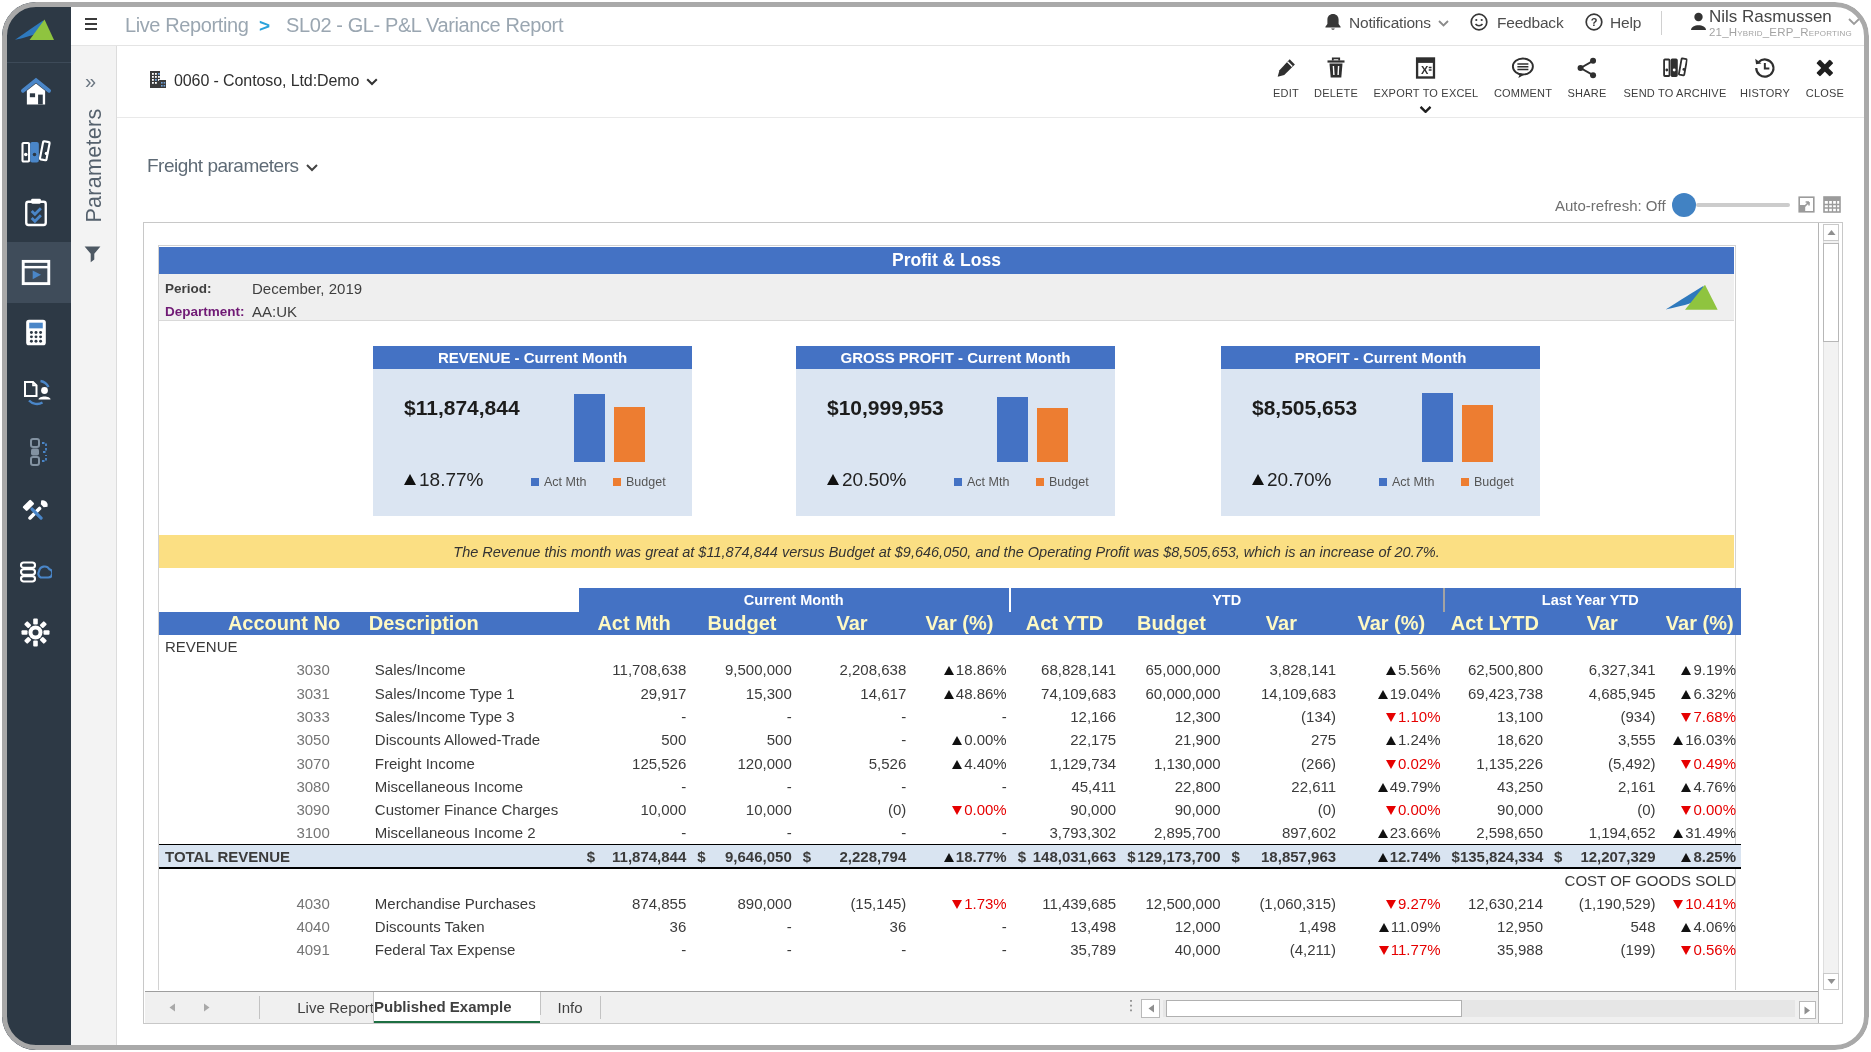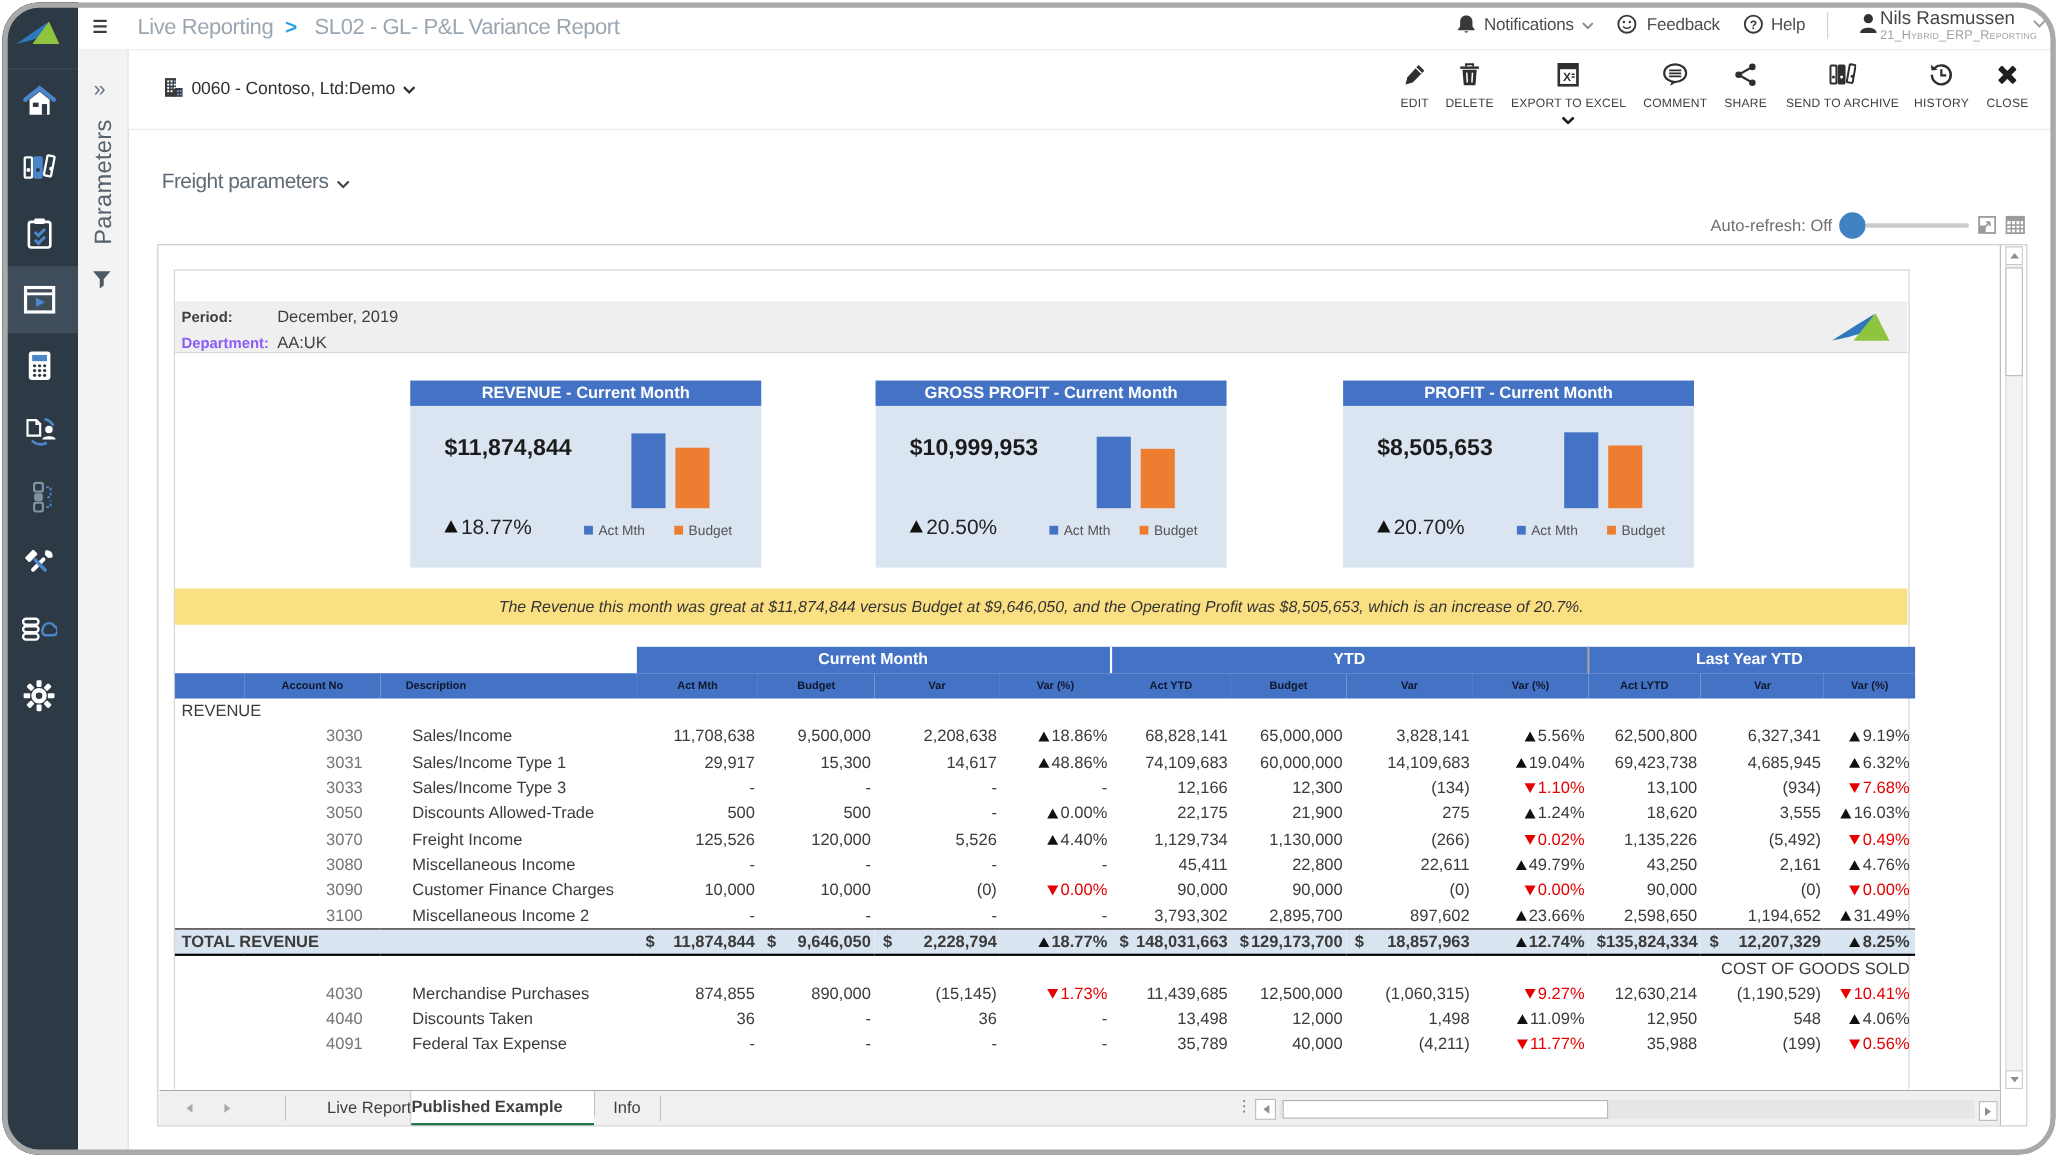--- a/index.html
+++ b/index.html
@@ -22,21 +22,21 @@
 .pct{position:absolute;left:31px;font-size:19px;color:#222}
 .tu{display:inline-block;width:0;height:0;border-left:6px solid transparent;border-right:6px solid transparent;border-bottom:11px solid #111;margin-right:3px}
 .leg{position:absolute;font-size:12.5px;color:#555}
 .lsq{display:inline-block;width:8px;height:8px;margin-right:5px}
 table.rep{position:absolute;left:159px;top:588px;width:1582px;border-collapse:collapse;table-layout:fixed;font-size:15px;color:#3b3b3b}
 table.rep td{padding:0 3px 0 0;text-align:right;white-space:nowrap;overflow:visible}
 table.rep td.g{padding:0}
 table.rep td.an{color:#757575;padding-right:16px}
 table.rep td:last-child{padding-right:5px}
 table.rep td.ds{text-align:left;padding-left:29px}
-table.rep tr.hd2 td{background:#4472c4;color:#0f172a;font-weight:bold;font-size:10px;text-align:center;padding:0}
+table.rep tr.hd2 td{background:#4472c4;color:#fef9c3;font-weight:bold;font-size:20px;text-align:center;padding:0}
 .red{color:#e60000}
 .tu2{display:inline-block;width:0;height:0;border-left:5px solid transparent;border-right:5px solid transparent;border-bottom:9px solid #111;margin-right:2px}
 .td2{display:inline-block;width:0;height:0;border-left:5px solid transparent;border-right:5px solid transparent;border-top:9px solid #e60000;margin-right:2px}
 .tot td{background:#d9e4f1;font-weight:bold;border-top:1px solid #000;border-bottom:2.5px solid #000}
 .dol{float:left;padding-left:8px}
 .tabtxt{font-size:15px;color:#3f3f3f}
 .sqbtn{position:absolute;background:#fff;border:1px solid #b9b9b9;display:flex;align-items:center;justify-content:center}
 </style></head>
 <body>
 <div class="win">
@@ -330,24 +330,25 @@
 <line x1="5.5" y1="5" x2="5.5" y2="16"></line>
           <line x1="9.5" y1="5" x2="9.5" y2="16"></line>
           <line x1="13.5" y1="5" x2="13.5" y2="16"></line>
         </g>
       </svg>
 
 <div class="ab" style="left:143px;top:222px;width:1700px;height:802px;border:1px solid #c8c8c8;background:#fff"></div>
 <div class="ab" style="left:1818px;top:223px;width:1px;height:800px;background:#b5b5b5"></div>
 <div class="ab" style="left:158px;top:245px;width:1578px;height:745px;border:1px solid #d2d2d2;border-bottom:none"></div>
 
+<div class="ab" style="left:159px;top:247px;width:1575px;height:27px;background:#4472c4;color:#fff;font-weight:bold;font-size:17.5px;text-align:center;line-height:27px">Profit &amp; Loss</div>
 <div class="ab" style="left:159px;top:274px;width:1575px;height:47px;background:#efefef;border-bottom:1px solid #d9d9d9"></div>
 <div class="ab" style="left:165px;top:281px;font-size:13.5px;font-weight:bold;color:#3f3f3f">Period:</div>
 <div class="ab" style="left:252px;top:280px;font-size:15px;color:#3f3f3f">December, 2019</div>
-<div class="ab" style="left:165px;top:304px;font-size:13.5px;font-weight:bold;color:#8b5cf6">Department:</div>
+<div class="ab" style="left:165px;top:304px;font-size:13.5px;font-weight:bold;color:#701a75">Department:</div>
 <div class="ab" style="left:252px;top:303px;font-size:15px;color:#3f3f3f">AA:UK</div>
 <svg class="ab" style="left:1663px;top:283px" width="60" height="34" viewBox="0 0 45 28" preserveAspectRatio="none">
 <path d="M2 21.8 C12.5 14.5 22.5 7.5 30.5 2.2 L27 14.5 C17.5 18.2 8 20.6 2 21.8 Z" fill="#2e79bd"></path>
 <path d="M16.5 22 L31.5 1.5 L41 22 Z" fill="#8fc43f"></path>
       </svg>
 <div class="kpi" style="left:373px">
 <div class="kpih">REVENUE - Current Month</div>
 <div class="amt" style="top:50px">$11,874,844</div>
 <div class="pct" style="top:123px"><span class="tu" style="vertical-align:1px"></span>18.77%</div>
 <div class="bar" style="left:201px;top:48px;height:68px;background:#4472c4"></div>

